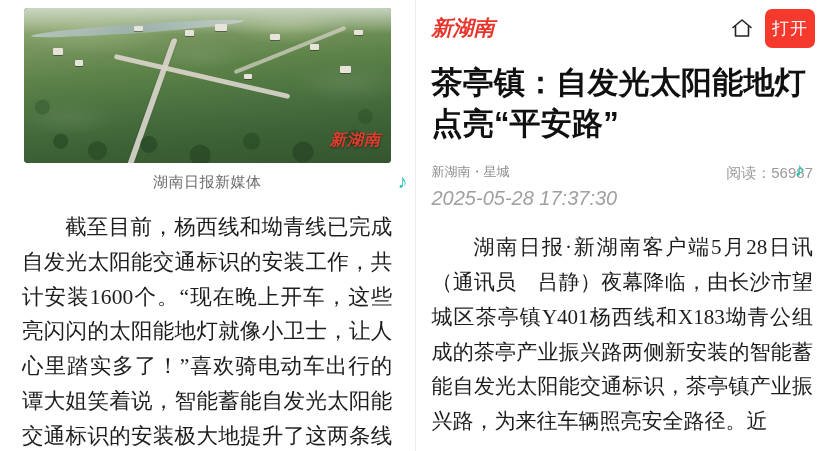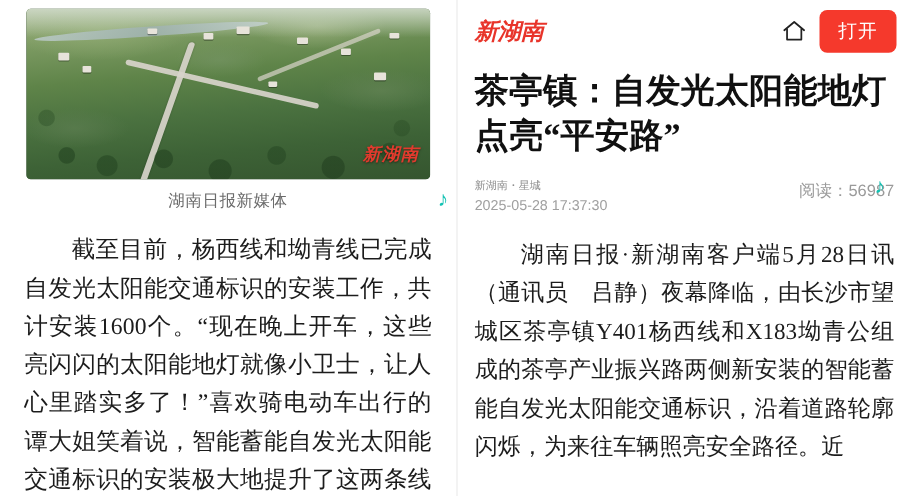--- a/index.html
+++ b/index.html
@@ -195,51 +195,52 @@
     justify-content: center;
     color: #222;
     cursor: pointer;
   }
   .open-btn {
     background: #f5392c;
     color: #ffffff;
     border: none;
     border-radius: 7px;
     font-size: 17px;
-    padding: 8px 17px;
+    padding: 8px 7px;
     cursor: pointer;
     letter-spacing: 1px;
     font-family: "Liberation Sans", "DejaVu Sans", sans-serif;
   }
 
   .headline {
     margin: 6px 16px 0 16px;
     font-size: 31px;
     line-height: 1.33;
     font-weight: 700;
     letter-spacing: .2px;
     color: #101010;
-    font-family: Liberation Serif, serif;
+    font-family: Liberation Sans, sans-serif;
   }
 
   .meta {
     margin: 18px 16px 0 16px;
     display: flex;
     align-items: flex-start;
   }
   .meta-left { flex: 1 1 auto; }
   .meta-source {
-    font-size: 10px;
+    font-size: 13px;
     color: #8c8c8c;
     line-height: 1.5;
   }
   .meta-time {
-    font-size: 13px;
+    font-size: 20px;
     color: #a0a0a0;
     line-height: 1.6;
+    font-style: italic;
   }
   .meta-reads {
     font-size: 15px;
     color: #9a9a9a;
     padding-top: 2px;
     white-space: nowrap;
   }
 
   .right-body {
     margin: 16px 16px 0 16px;
@@ -324,19 +325,19 @@
     <h1 class="headline">茶亭镇：自发光太阳能地灯点亮“平安路”</h1>
 
     <div class="meta">
       <div class="meta-left">
         <div class="meta-source">新湖南・星城</div>
         <div class="meta-time">2025-05-28 17:37:30</div>
       </div>
       <div class="meta-reads">阅读：56987</div>
     </div>
 
-    <p class="right-body">湖南日报·新湖南客户端5月28日讯（通讯员　吕静）夜幕降临，由长沙市望城区茶亭镇Y401杨西线和X183坳青公组成的茶亭产业振兴路两侧新安装的智能蓄能自发光太阳能交通标识，沿着道路轮廓闪烁，为来往车辆照亮安全路径。近</p>
+    <p class="right-body">湖南日报·新湖南客户端5月28日讯（通讯员　吕静）夜幕降临，由长沙市望城区茶亭镇Y401杨西线和X183坳青公组成的茶亭产业振兴路两侧新安装的智能蓄能自发光太阳能交通标识，茶亭镇产业振兴路，为来往车辆照亮安全路径。近</p>
   </div>
 
   <span class="note note-left">♪</span>
   <span class="note note-right">♪</span>
 
 </div>
 
 </body></html>

